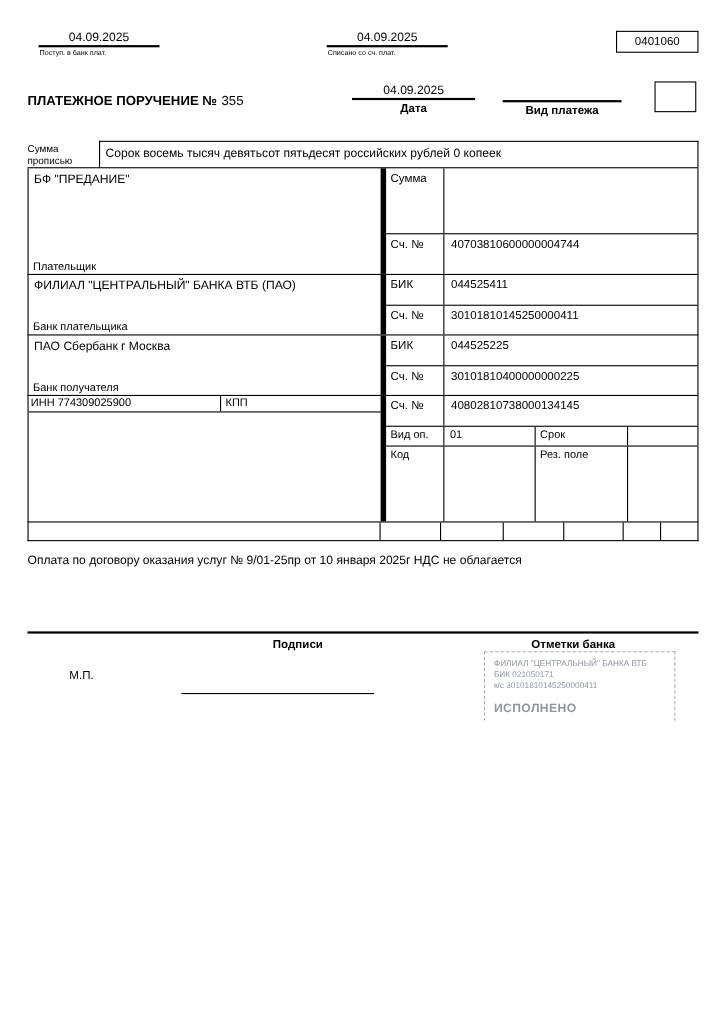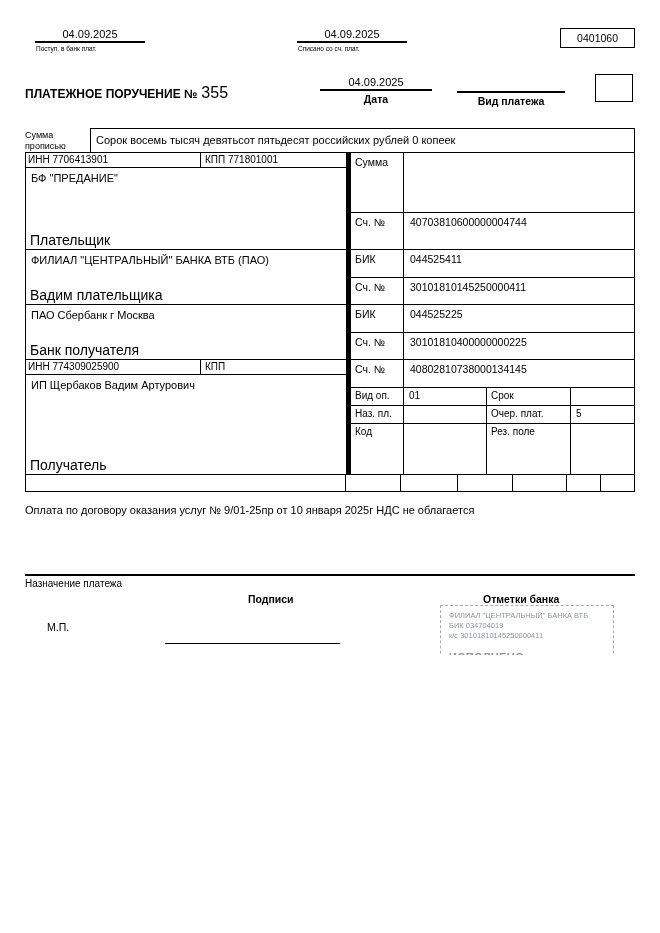--- a/index.html
+++ b/index.html
@@ -11,21 +11,21 @@
   .datefield{position:absolute;top:0;width:110px;}
   .df-1{left:10px;}
   .df-2{left:272px;}
   .dateline{border-bottom:2px solid #000;text-align:center;font-size:11px;padding-bottom:1px;}
   .tinylabel{font-size:6.5px;padding-top:2px;padding-left:1px;}
   .formcode{position:absolute;right:0;top:0;border:1px solid #000;font-size:10.5px;padding:3px 16px;}
 
   
   .titlerow{position:relative;height:48px;margin-top:10px;}
   .pptitle{position:absolute;left:0;top:10px;font-size:12px;font-weight:bold;}
-  .pptitle .num{font-weight:normal;font-size:16px;margin-left:4px;}
+  .pptitle .num{font-weight:normal;font-size:12px;margin-left:4px;}
   .tr-date{position:absolute;left:295px;top:2px;width:112px;}
   .tr-date .cap{font-size:10.5px;text-align:center;padding-top:2px;font-weight:bold;}
   .tr-vid{position:absolute;left:432px;top:2px;width:108px;}
   .tr-vid .blank{height:15px;border-bottom:2px solid #000;}
   .tr-vid .cap{font-size:10.5px;text-align:center;padding-top:2px;font-weight:bold;}
   .minibox{position:absolute;right:2px;top:0;width:36px;height:26px;border:1px solid #000;}
 
   
   .ptable{width:610px;margin-top:6px;}
   .row1{display:flex;border-bottom:1px solid #000000;}
@@ -35,21 +35,21 @@
   .brow{display:flex;border-left:1px solid #000;border-right:1px solid #000;border-bottom:1px solid #000;box-sizing:border-box;}
   .h97{height:97px;} .h55{height:55px;} .h115{height:115px;} .h17{height:17px;}
   .leftcol{width:320px;display:flex;flex-direction:column;box-sizing:border-box;}
   .rightcol{flex:1;border-left:5px solid #000000;display:flex;flex-direction:column;box-sizing:border-box;}
 
   .innrow{display:flex;border-bottom:1px solid #000;height:15px;font-size:10px;box-sizing:border-box;}
   .inncell{width:175px;border-right:1px solid #000;padding:1px 2px 0;box-sizing:border-box;}
   .kppcell{flex:1;padding:1px 4px 0;}
 
   .namearea{flex:1;position:relative;padding:4px 5px;font-size:11px;}
-  .arealabel{position:absolute;left:4px;bottom:1px;font-size:14px;}
+  .arealabel{position:absolute;left:4px;bottom:1px;font-size:10px;}
 
   .subrow{display:flex;box-sizing:border-box;}
   .bb{border-bottom:1px solid #000;}
   .h60{height:60px;} .h28{height:28px;} .h18{height:18px;justify-content:flex-end;} .hfill{flex:1;}
   .slabel{width:53px;border-right:1px solid #000;padding:3px 4px 0;font-size:10.5px;box-sizing:border-box;}
   .sval{flex:1;padding:3px 6px 0;font-size:10.5px;}
   .c83{width:83px;border-right:1px solid #000;padding:2px 5px 0;font-size:10px;box-sizing:border-box;}
   .c84{width:84px;border-right:1px solid #000;padding:2px 4px 0;font-size:10px;box-sizing:border-box;}
   .cend{flex:1;padding:2px 5px 0;font-size:10px;}
   .slabel.sm{font-size:10px;padding-top:2px;}
@@ -60,21 +60,21 @@
 
   .purpose{margin-top:12px;font-size:11px;width:610px;}
 
   .nazline{margin-top:58px;border-top:2px solid #000;width:610px;}
   .nazlabel{font-size:10px;padding-top:2px;}
 
   
   .footer{position:relative;height:240px;margin-top:2px;}
   .signlabel{position:absolute;left:223px;top:2px;font-size:10.5px;font-weight:bold;}
   .marklabel{position:absolute;left:458px;top:2px;font-size:10.5px;font-weight:bold;}
-  .mp{position:absolute;left:22px;top:30px;font-size:10.5px;}
+  .mp{position:absolute;left:38px;top:30px;font-size:10.5px;}
   .sigline{position:absolute;left:140px;width:175px;border-bottom:1px solid #000;height:0;}
   .sig1{top:52px;} .sig2{top:84px;}
 
   .stamp{position:absolute;left:415px;top:14px;width:174px;border:1px dashed #a7adb8;padding:5px 8px 4px;color:#8e95a1;font-size:7.5px;line-height:1.35;box-sizing:border-box;}
   .stampstatus{font-size:11px;font-weight:bold;margin-top:9px;letter-spacing:0.4px;}
   .stampdate{border-top:4px solid #84cc16;margin-top:6px;padding-top:3px;font-size:8px;}
 </style>
 </head>
 <body>
 
@@ -109,45 +109,41 @@
 
   <div class="ptable">
 
     <div class="row1">
       <div class="r1label">Сумма прописью</div>
       <div class="r1text">Сорок восемь тысяч девятьсот пятьдесят российских рублей 0 копеек</div>
     </div>
 
     <div class="brow h97">
       <div class="leftcol">
-        <div class="innrow">
-          <div class="inncell">ИНН 7706413901</div>
-          <div class="kppcell">КПП 771801001</div>
-        </div>
         <div class="namearea">
           <div>БФ "ПРЕДАНИЕ"</div>
           <div class="arealabel">Плательщик</div>
         </div>
       </div>
       <div class="rightcol">
         <div class="subrow h60 bb">
           <div class="slabel">Сумма</div>
         </div>
         <div class="subrow hfill">
           <div class="slabel">Сч. №</div>
           <div class="sval">40703810600000004744</div>
         </div>
       </div>
     </div>
 
     <div class="brow h55">
       <div class="leftcol">
         <div class="namearea">
           <div>ФИЛИАЛ "ЦЕНТРАЛЬНЫЙ" БАНКА ВТБ (ПАО)</div>
-          <div class="arealabel">Вадим плательщика</div>
+          <div class="arealabel">Банк плательщика</div>
         </div>
       </div>
       <div class="rightcol">
         <div class="subrow h28 bb">
           <div class="slabel">БИК</div>
           <div class="sval">044525411</div>
         </div>
         <div class="subrow hfill">
           <div class="slabel">Сч. №</div>
           <div class="sval">30101810145250000411</div>
@@ -172,42 +168,32 @@
           <div class="sval">30101810400000000225</div>
         </div>
       </div>
     </div>
 
     <div class="brow h115">
       <div class="leftcol">
         <div class="innrow">
           <div class="inncell">ИНН 774309025900</div>
           <div class="kppcell">КПП</div>
-        </div>
-        <div class="namearea">
-          <div>ИП Щербаков Вадим Артурович</div>
-          <div class="arealabel">Получатель</div>
         </div>
       </div>
       <div class="rightcol">
         <div class="subrow h28 bb">
           <div class="slabel">Сч. №</div>
           <div class="sval">40802810738000134145</div>
         </div>
         <div class="subrow h18 bb">
           <div class="slabel sm">Вид оп.</div>
           <div class="c83">01</div>
           <div class="c84">Срок</div>
           <div class="cend"></div>
-        </div>
-        <div class="subrow h18 bb">
-          <div class="slabel sm">Наз. пл.</div>
-          <div class="c83"></div>
-          <div class="c84">Очер. плат.</div>
-          <div class="cend">5</div>
         </div>
         <div class="subrow hfill">
           <div class="slabel sm">Код</div>
           <div class="c83"></div>
           <div class="c84">Рез. поле</div>
           <div class="cend"></div>
         </div>
       </div>
     </div>
 
@@ -218,31 +204,30 @@
       <div class="sc w55"></div>
       <div class="sc w54"></div>
       <div class="sc w34"></div>
       <div class="scend"></div>
     </div>
   </div>
 
   <div class="purpose">Оплата по договору оказания услуг № 9/01-25пр от 10 января 2025г НДС не облагается</div>
 
   <div class="nazline"></div>
-  <div class="nazlabel">Назначение платежа</div>
 
   <div class="footer">
     <div class="signlabel">Подписи</div>
     <div class="marklabel">Отметки банка</div>
     <div class="mp">М.П.</div>
     <div class="sigline sig1"></div>
     <div class="sigline sig2"></div>
 
     <div class="stamp">
       <div>ФИЛИАЛ "ЦЕНТРАЛЬНЫЙ" БАНКА ВТБ</div>
-      <div>БИК 034704019</div>
+      <div>БИК 021050171</div>
       <div>к/с 30101810145250000411</div>
       <div class="stampstatus">ИСПОЛНЕНО</div>
       <div class="stampdate">04 сентября 2025</div>
     </div>
   </div>
 
 </div>
 
 </body></html>

